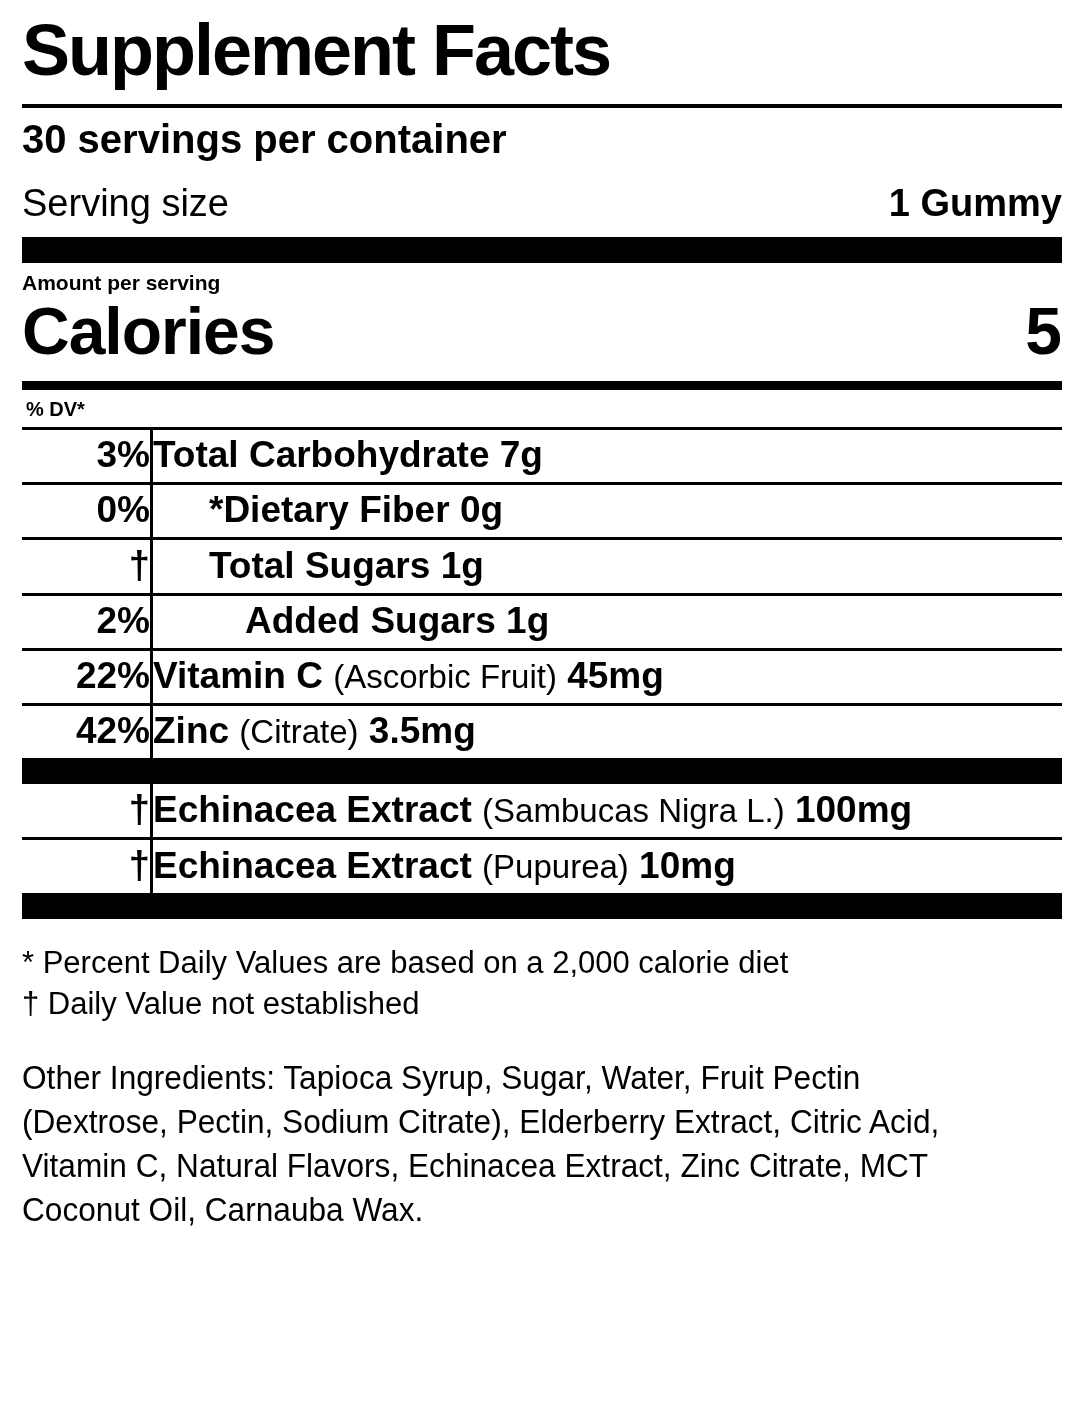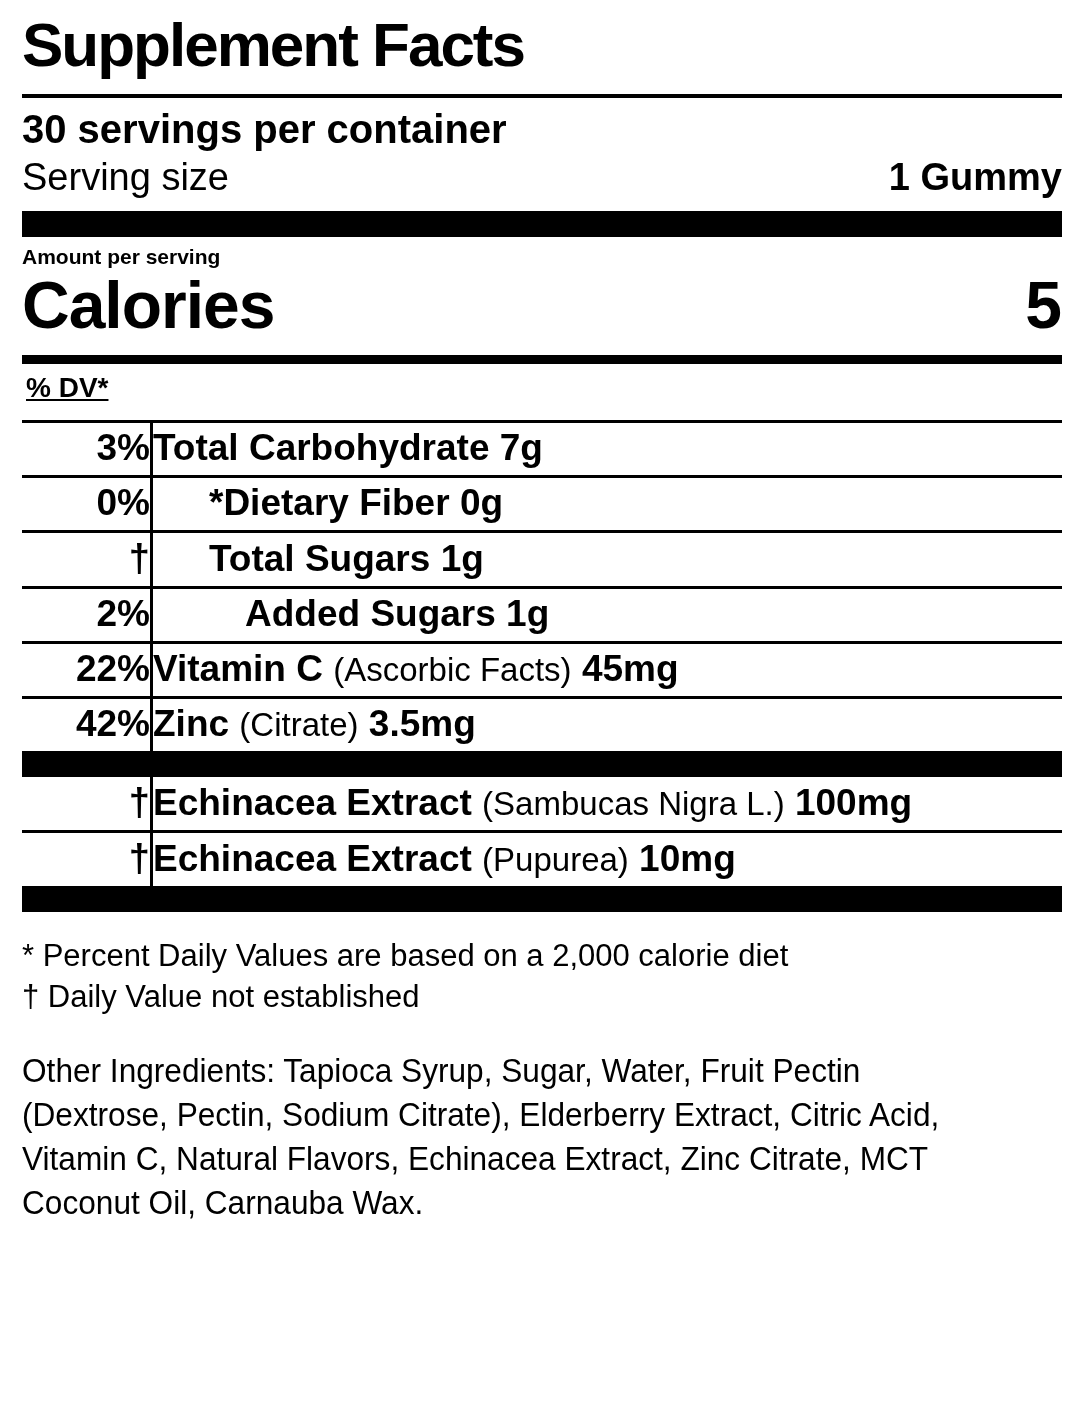--- a/index.html
+++ b/index.html
@@ -15,21 +15,21 @@
     overflow: hidden;
   }
   .label {
     box-sizing: border-box;
     width: 1084px;
     height: 1428px;
     padding: 0 22px;
     position: relative;
   }
   .title {
-    font-size: 62px;
+    font-size: 72px;
     font-weight: bold;
     letter-spacing: -2px;
     line-height: 1.0;
     margin: 14px 0 0 0;
     white-space: nowrap;
   }
   .rule-thin {
     height: 4px;
     background: #000;
     margin: 18px 0 0 0;
@@ -49,21 +49,21 @@
     font-weight: bold;
     line-height: 1.18;
     margin-top: 8px;
   }
   .serving-row {
     display: flex;
     justify-content: space-between;
     align-items: baseline;
     font-size: 38px;
     line-height: 1.2;
-    margin-top: 2px;
+    margin-top: 18px;
     margin-bottom: 10px;
   }
   .serving-size-label { font-weight: normal; }
   .serving-size-value { font-weight: bold; }
 
   .amount-per-serving {
     font-size: 21px;
     font-weight: bold;
     margin-top: 8px;
   }
@@ -77,24 +77,23 @@
   .calories-label {
     font-size: 66px;
     font-weight: bold;
     letter-spacing: -1px;
   }
   .calories-value {
     font-size: 66px;
     font-weight: bold;
   }
   .dv-header {
-    font-size: 28px;
-    font-weight: bold;
-    margin: 8px 0 16px 4px;
-    text-decoration: underline;
+    font-size: 20px;
+    font-weight: bold;
+    margin: 8px 0 6px 4px;
   }
 
   table.nutrients {
     width: 100%;
     border-collapse: collapse;
     table-layout: fixed;
   }
   table.nutrients td {
     border-top: 3px solid #000;
     padding: 4px 0 6px 0;
@@ -204,21 +203,21 @@
         <td class="name indent2">
           <span class="nm">Added Sugars</span>
           <span class="paren"></span>
           <span class="amt">1g</span>
         </td>
       </tr>
       <tr>
         <td class="dv">22%</td>
         <td class="name">
           <span class="nm">Vitamin C</span>
-          <span class="paren">(Ascorbic Facts)</span>
+          <span class="paren">(Ascorbic Fruit)</span>
           <span class="amt">45mg</span>
         </td>
       </tr>
       <tr>
         <td class="dv">42%</td>
         <td class="name">
           <span class="nm">Zinc</span>
           <span class="paren">(Citrate)</span>
           <span class="amt">3.5mg</span>
         </td>

